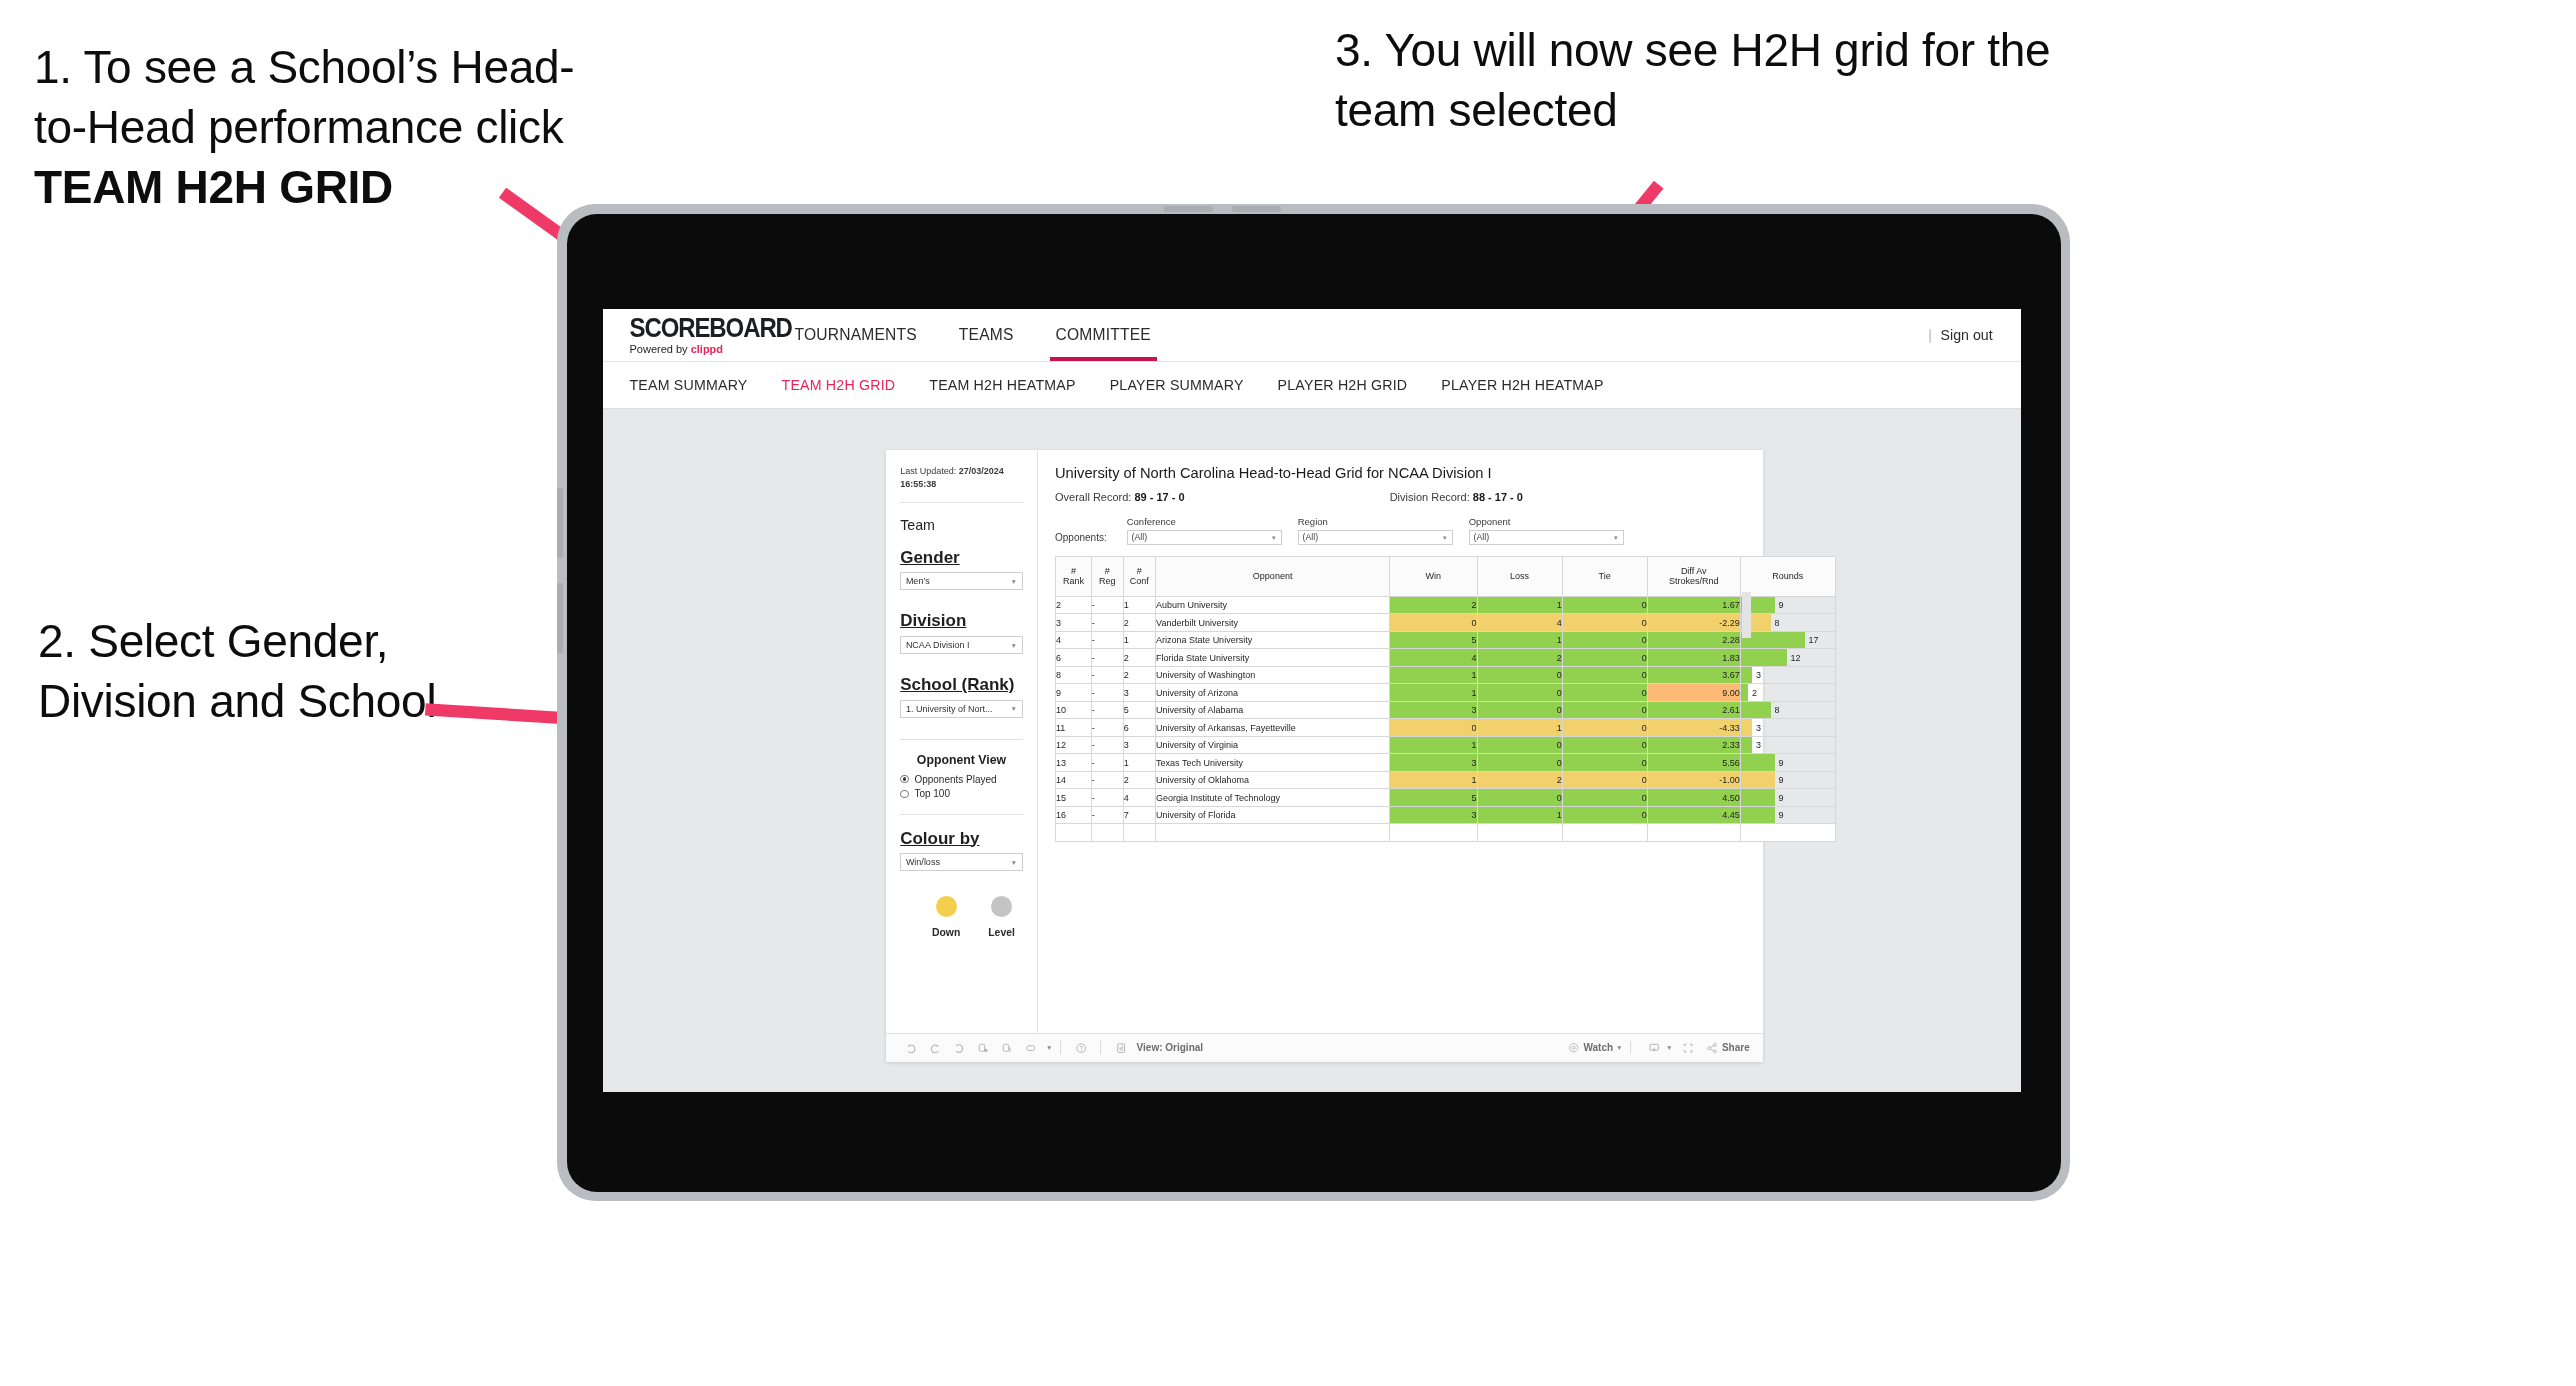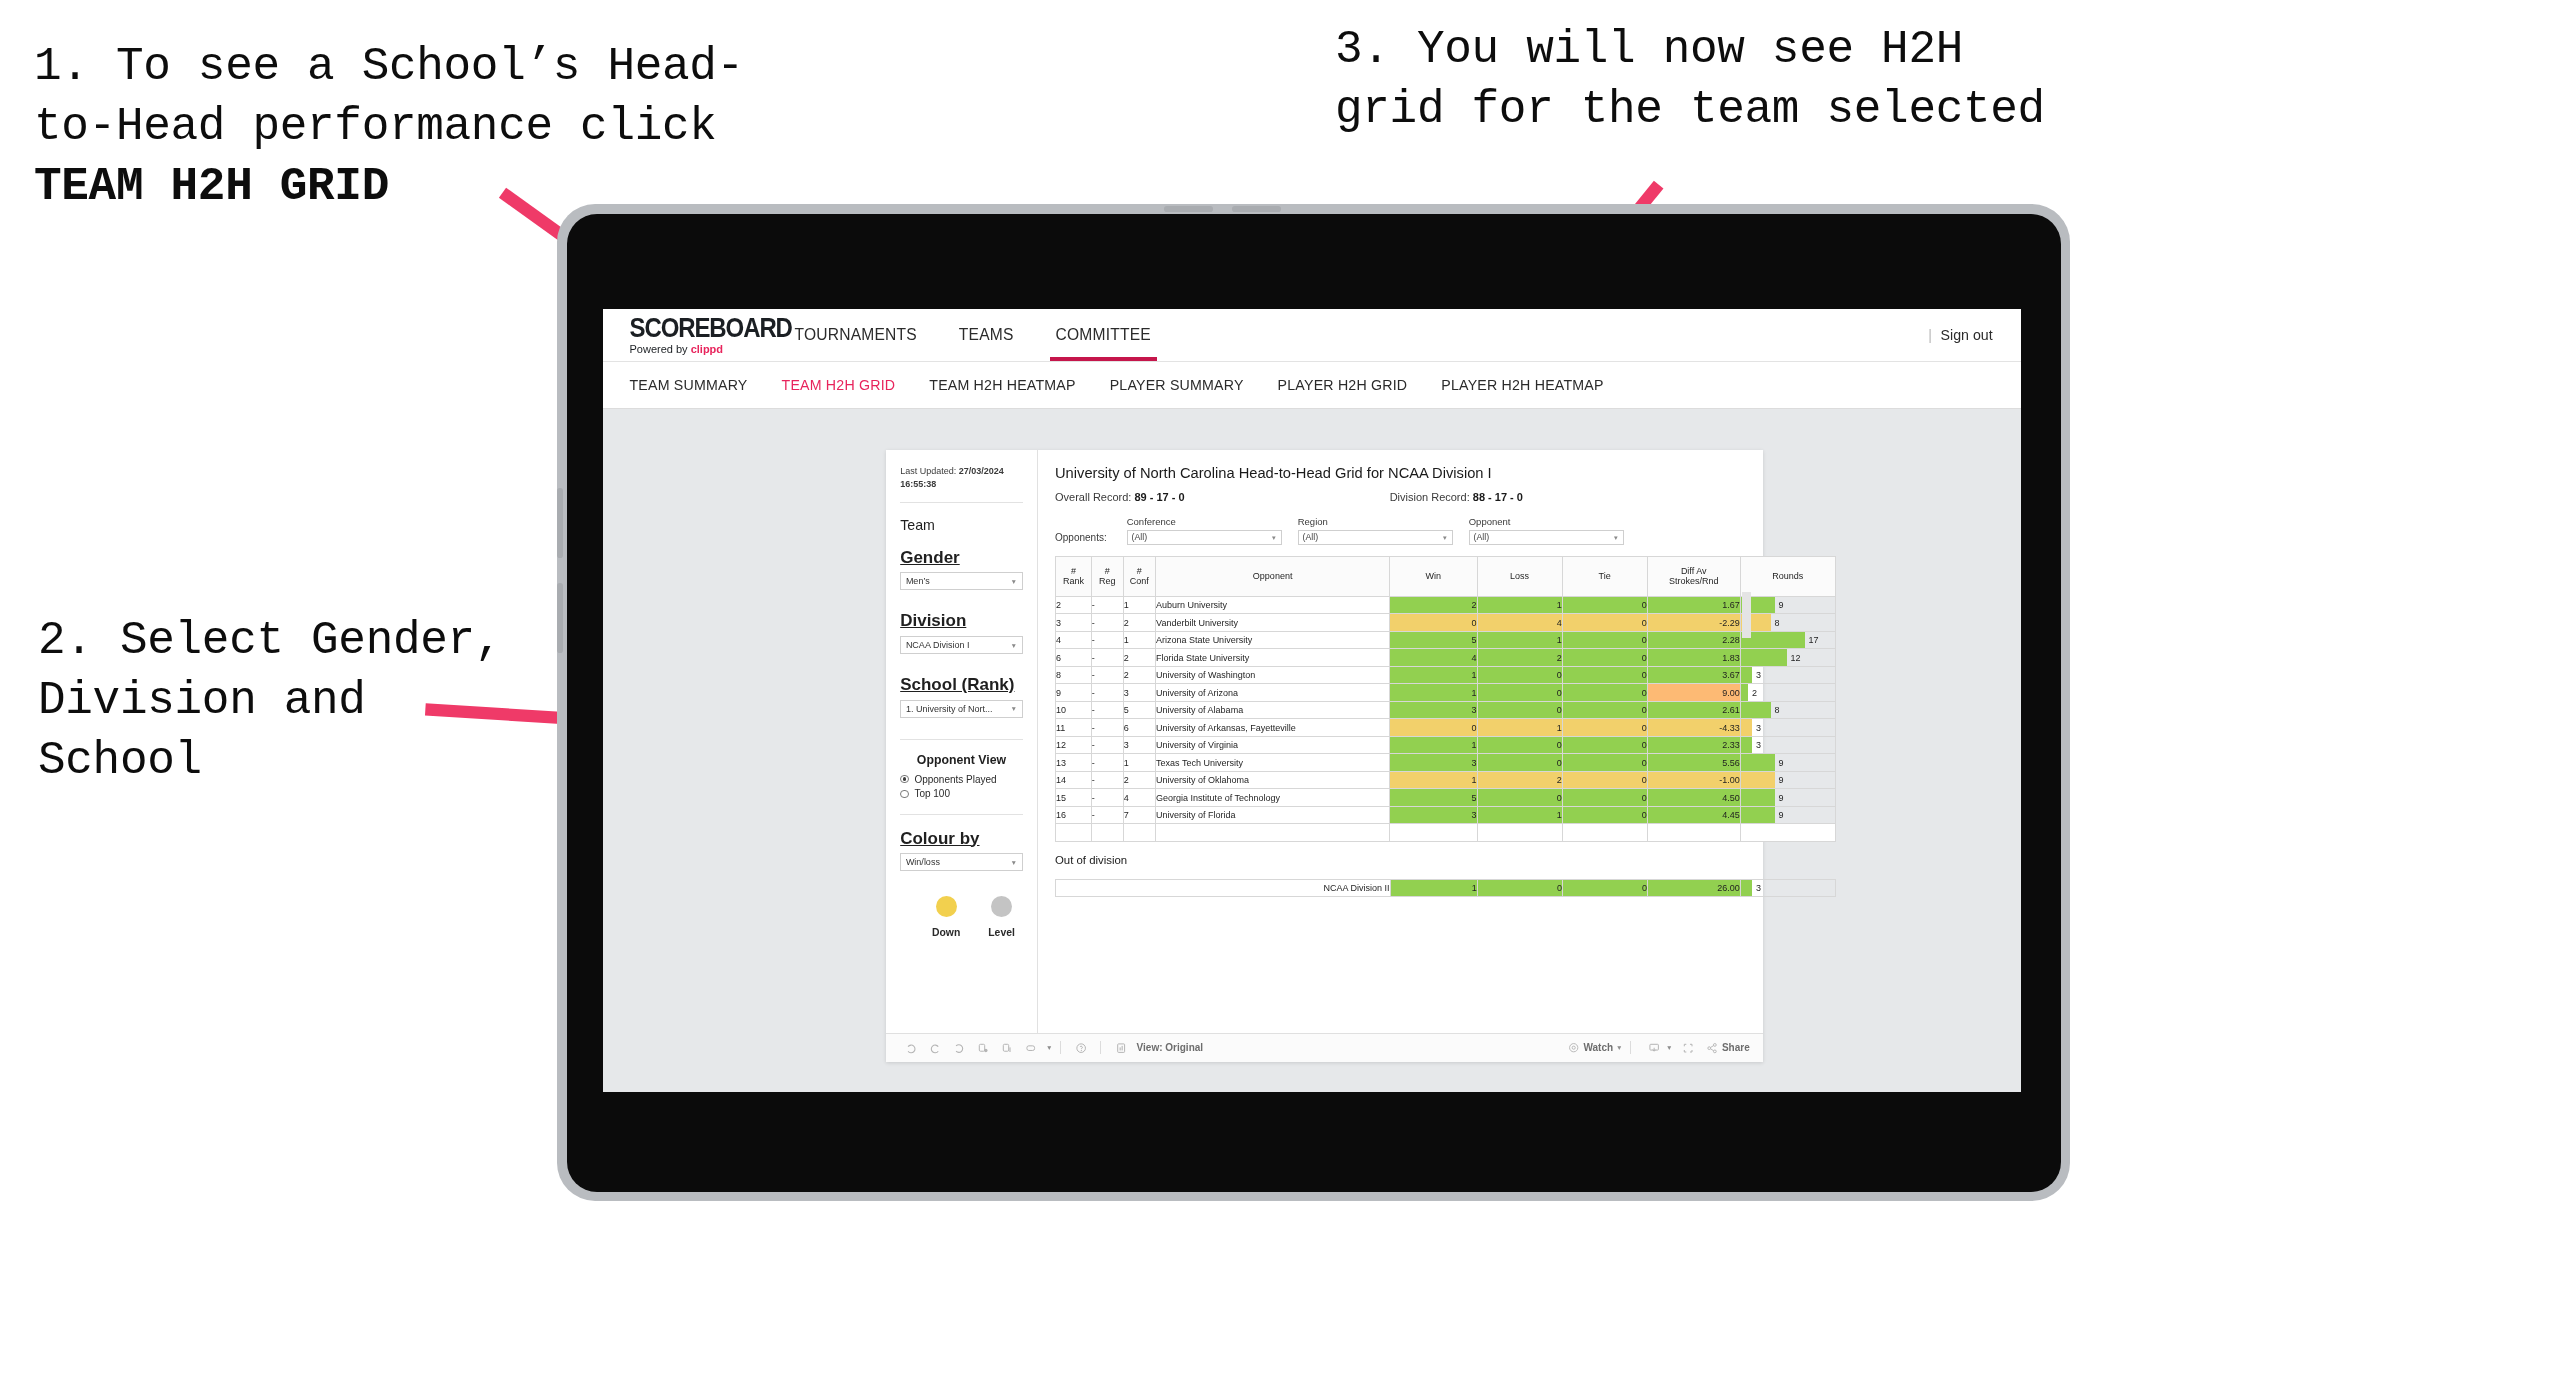--- a/index.html
+++ b/index.html
@@ -3,21 +3,21 @@
 <meta charset="utf-8">
 <style>
   html,body{margin:0;padding:0;}
   body{
     width:2576px;height:1386px;background:#ffffff;overflow:hidden;
     font-family:"Liberation Sans",sans-serif;position:relative;
   }
 
   
   .callout{position:absolute;color:#0d0d0d;font-size:46px;line-height:1.30;
-           font-family:Liberation Mono, monospace;letter-spacing:-0.3px;}
+           font-family:Liberation Sans, sans-serif;letter-spacing:-0.3px;}
   #callout-1{left:34px;top:38px;width:777px;}
   #callout-1 .bold{font-weight:bold;}
   #callout-2{left:38px;top:612px;width:512px;}
   #callout-3{left:1335px;top:21px;width:749px;}
 
   .arrow{position:absolute;pointer-events:none;}
 
   
   #tablet{position:absolute;left:557px;top:204px;width:1513px;height:997px;}
   .tab-outer{position:absolute;inset:0;background:#b9bcc0;border-radius:38px;}
@@ -514,46 +514,20 @@
                     <td></td>
                     <td></td>
                     <td></td>
                     <td></td>
                     <td></td>
                   </tr>
                 </tbody>
             </table>
             <div class="vscroll"></div>
 
-            <div class="ood">
-              <div class="ood-title">Out of division</div>
-              <table class="ood">
-                <colgroup>
-                  <col style="width:299px">
-                    <col class="c-win">
-                    <col class="c-loss">
-                  <col class="c-tie">
-                    <col class="c-diff">
-                    <col class="c-rnd">
-                </colgroup>
-                <tbody id="ood-body">
-                    <tr>
-                      <td class="oodlab">NCAA Division II</td>
-                      <td class="tval" style="background: rgb(146, 208, 80);">1</td>
-                      <td class="tval" style="background: rgb(146, 208, 80);">0</td>
-                      <td class="tval" style="background: rgb(146, 208, 80);">0</td>
-                      <td class="tval" style="background: rgb(146, 208, 80);">26.00</td>
-                      <td class="bar">
-                        <div class="fill" style="width: 11.4px; background: rgb(146, 208, 80);"></div>
-                        <div class="bnum" style="left: 11.4px;">3</div>
-                      </td>
-                    </tr>
-                  </tbody>
-              </table>
-            </div>
           </div>
         </div>
 
         <div class="tbar">
           <div class="ticon">
             <svg width="12.3" height="12.3" viewBox="0 0 16 16">
                 <path d="M4 6 a5 5 0 1 1 0 6" stroke="currentColor" stroke-width="1.4" fill="none"></path>
               </svg>
           </div>
           <div class="ticon">

